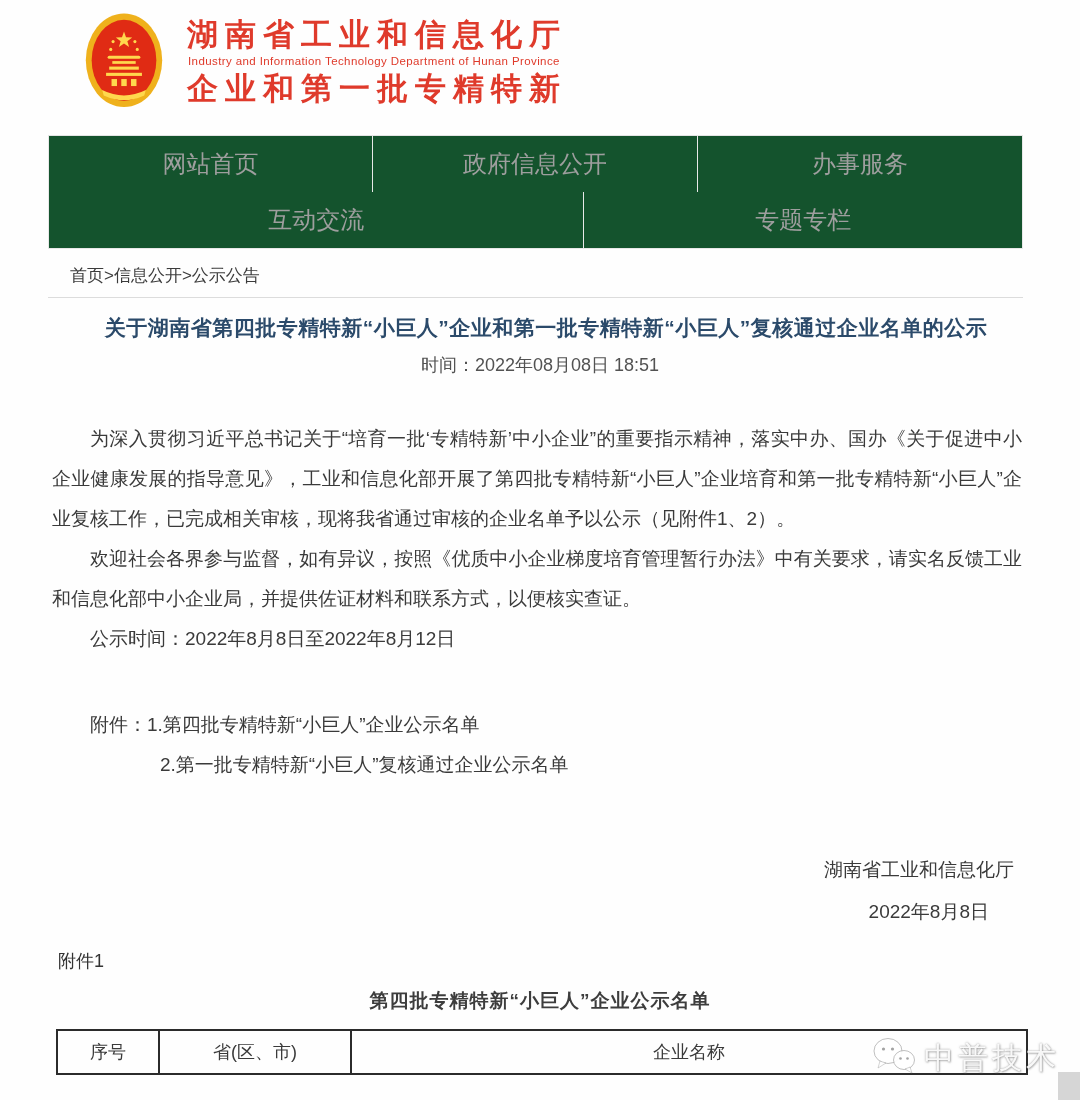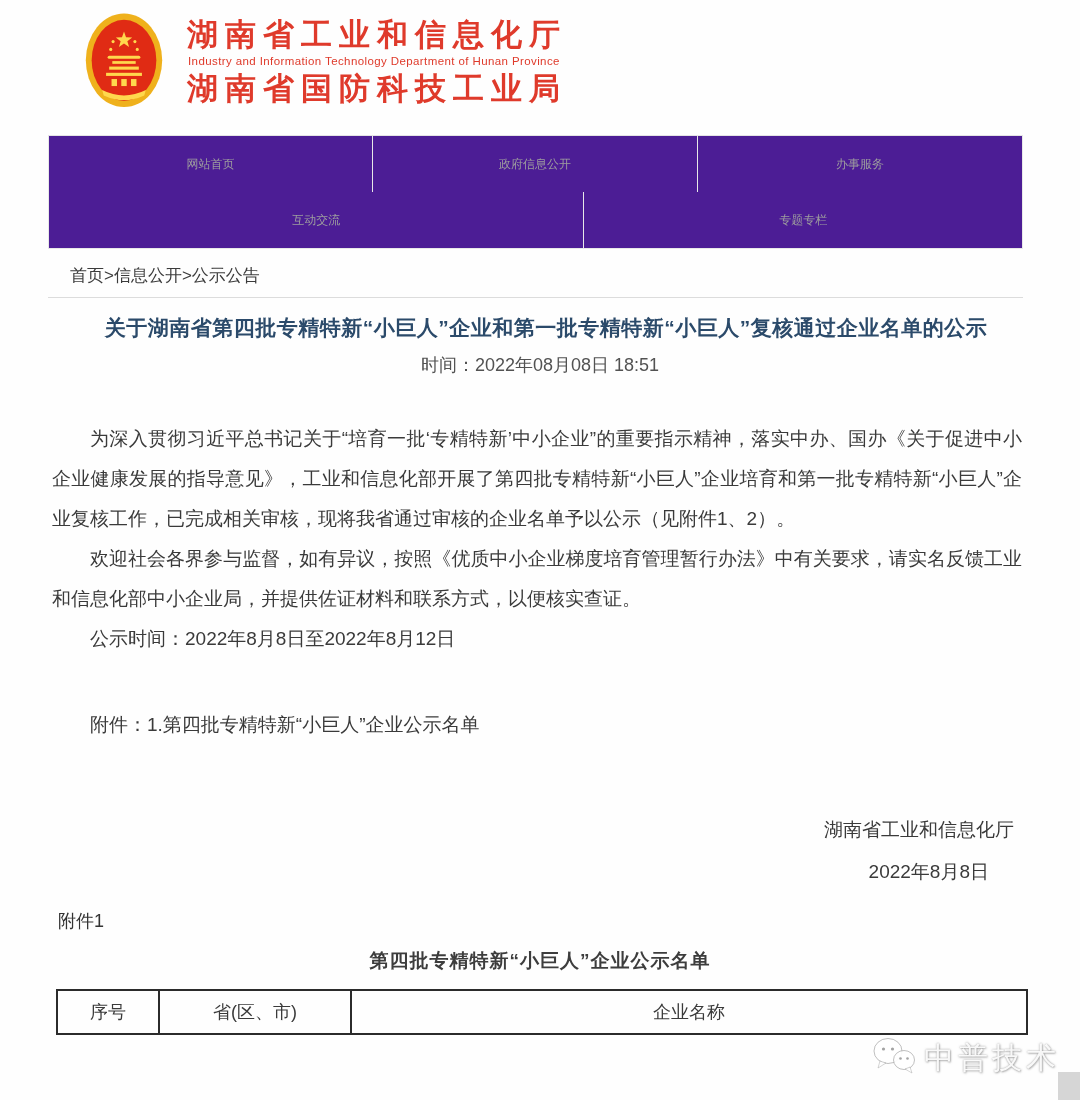--- a/index.html
+++ b/index.html
@@ -40,25 +40,25 @@
     width: 975px;
     margin: 16px auto 0 48px;
     border-top: 1px solid #e4e4e4;
   }
   .nav-row { display: flex; }
   .nav-cell {
     height: 57px;
     display: flex;
     align-items: center;
     justify-content: center;
-    font-size: 12px;
+    font-size: 24px;
     color: #9e9e9e;
     border: 1px solid #e8e8e8;
     border-top: none;
-    background: #4c1d95;
+    background: #14532d;
     cursor: pointer;
   }
   .nav-row1 .nav-cell { flex: 1 1 33.333%; }
   .nav-row1 .nav-cell + .nav-cell { border-left: none; }
   .nav-row2 .nav-cell { border-top: none; }
   .nav-row2 .c1 { flex: 0 0 55%; }
   .nav-row2 .c2 { flex: 0 0 45%; border-left: none; text-align: center; }
   .nav-row2 .nav-cell { margin-top: -1px; }
 
   
@@ -185,21 +185,21 @@
       <rect x="27" y="78" width="46" height="4" fill="#ffd84d"></rect>
       <rect x="34" y="86" width="7" height="9" fill="#ffd84d"></rect>
       <rect x="46.5" y="86" width="7" height="9" fill="#ffd84d"></rect>
       <rect x="59" y="86" width="7" height="9" fill="#ffd84d"></rect>
       <path d="M22 100 Q50 114 78 100 L76 107 Q50 119 24 107 Z" fill="#ffd84d"></path>
     </svg>
   </span>
   <div class="org-block">
     <div class="org-cn">湖南省工业和信息化厅</div>
     <div class="org-en">Industry and Information Technology Department of Hunan Province</div>
-    <div class="org-cn">湖南省国防科技工业局</div>
+    <div class="org-cn">企业和第一批专精特新</div>
   </div>
 </header>
 
 <nav class="nav">
   <div class="nav-row nav-row1">
     <div class="nav-cell">网站首页</div>
     <div class="nav-cell">政府信息公开</div>
     <div class="nav-cell">办事服务</div>
   </div>
   <div class="nav-row nav-row2">
@@ -215,20 +215,21 @@
 
 <div class="article-body">
   <p class="indent">为深入贯彻习近平总书记关于“培育一批‘专精特新’中小企业”的重要指示精神，落实中办、国办《关于促进中小企业健康发展的指导意见》，工业和信息化部开展了第四批专精特新“小巨人”企业培育和第一批专精特新“小巨人”企业复核工作，已完成相关审核，现将我省通过审核的企业名单予以公示（见附件1、2）。</p>
   <p class="indent">欢迎社会各界参与监督，如有异议，按照《优质中小企业梯度培育管理暂行办法》中有关要求，请实名反馈工业和信息化部中小企业局，并提供佐证材料和联系方式，以便核实查证。</p>
   <div class="meta-line">公示时间：2022年8月8日至2022年8月12日</div>
 
   <div class="attachments">
     <div class="attach-line1">
       <span>附件：</span><span>1.第四批专精特新“小巨人”企业公示名单</span>
     </div>
+    <div class="attach-line2">2.第一批专精特新“小巨人”复核通过企业公示名单</div>
   </div>
 
   <div class="signature">
     <div class="sig-org">湖南省工业和信息化厅</div>
     <div class="sig-date">2022年8月8日</div>
   </div>
 </div>
 
 <div class="attach1-label">附件1</div>
 <div class="table-title">第四批专精特新“小巨人”企业公示名单</div>

